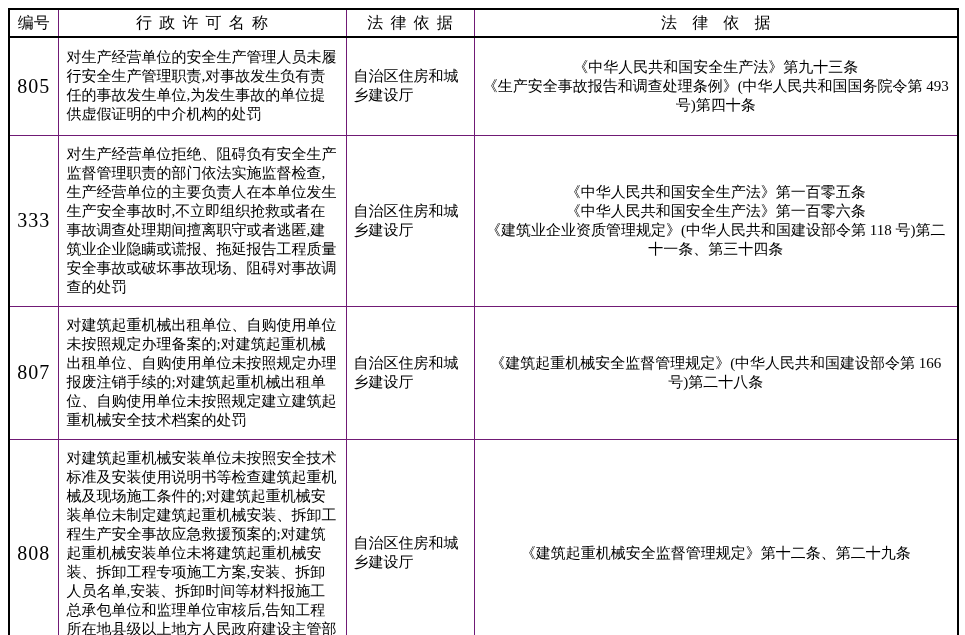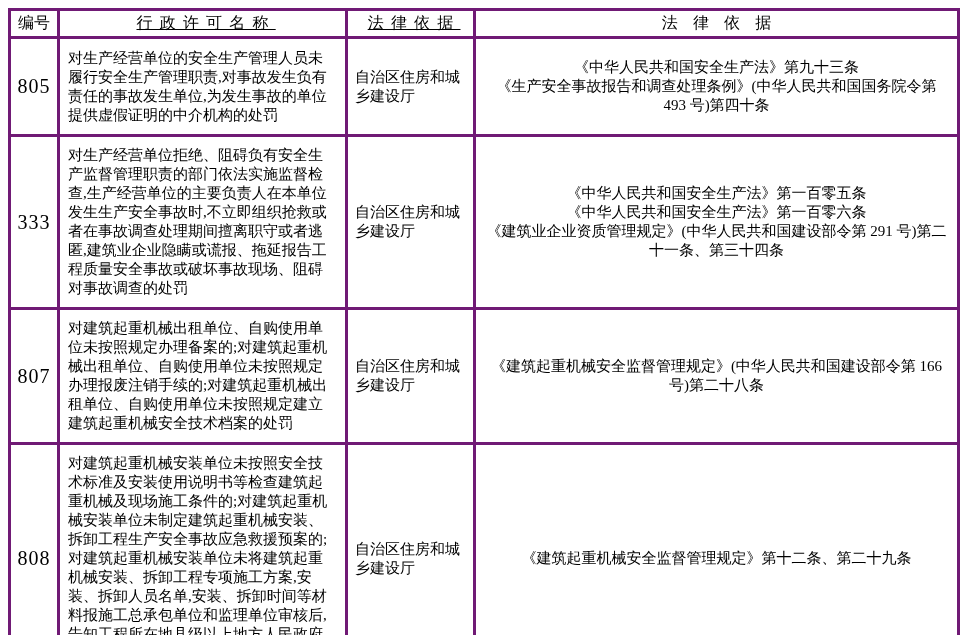--- a/index.html
+++ b/index.html
@@ -11,32 +11,32 @@
     overflow: hidden;
   }
   .doc-table-wrap { position: absolute; left: 8px; top: 8px; }
   table.permits {
     border-collapse: collapse;
     table-layout: fixed;
     width: 949px;
     border: 2px solid #000;
   }
   table.permits th, table.permits td {
-    border: 3px solid #701a75;
+    border: 1px solid #701a75;
     vertical-align: middle;
   }
   table.permits thead th {
     border-bottom: 2px solid #000;
     height: 28px;
     font-size: 16px;
     font-weight: normal;
     text-align: center;
     white-space: nowrap;
   }
-  th.sp-mid  { letter-spacing: 0.45em; text-indent: 0.45em; text-decoration: underline; }
+  th.sp-mid  { letter-spacing: 0.45em; text-indent: 0.45em; }
   th.sp-wide { letter-spacing: 0.95em; text-indent: 0.95em; margin-top: 6px; }
   td { font-size: 15px; }
   td.cell-id {
     text-align: center;
     font-size: 20px;
     letter-spacing: 0.05em;
   }
   td.cell-name  { padding: 9px 8px;  line-height: 19px; text-align: left; margin-top: 20px; }
   td.cell-agency{ padding: 12px 7px;  line-height: 19px; text-align: left; }
   td.cell-legal { padding: 4px 8px;  line-height: 19px; text-align: center; }
@@ -71,21 +71,21 @@
             <div class="legal-line">《生产安全事故报告和调查处理条例》(中华人民共和国国务院令第 493 号)第四十条</div>
           </td>
         </tr>
         <tr style="height: 160px;">
           <td class="cell-id">333</td>
           <td class="cell-name">对生产经营单位拒绝、阻碍负有安全生产监督管理职责的部门依法实施监督检查,生产经营单位的主要负责人在本单位发生生产安全事故时,不立即组织抢救或者在事故调查处理期间擅离职守或者逃匿,建筑业企业隐瞒或谎报、拖延报告工程质量安全事故或破坏事故现场、阻碍对事故调查的处罚</td>
           <td class="cell-agency">自治区住房和城乡建设厅</td>
           <td class="cell-legal">
             <div class="legal-line">《中华人民共和国安全生产法》第一百零五条</div>
             <div class="legal-line">《中华人民共和国安全生产法》第一百零六条</div>
-            <div class="legal-line">《建筑业企业资质管理规定》(中华人民共和国建设部令第 291 号)第二十一条、第三十四条</div>
+            <div class="legal-line">《建筑业企业资质管理规定》(中华人民共和国建设部令第 118 号)第二十一条、第三十四条</div>
           </td>
         </tr>
         <tr style="height: 129px;">
           <td class="cell-id">807</td>
           <td class="cell-name">对建筑起重机械出租单位、自购使用单位未按照规定办理备案的;对建筑起重机械出租单位、自购使用单位未按照规定办理报废注销手续的;对建筑起重机械出租单位、自购使用单位未按照规定建立建筑起重机械安全技术档案的处罚</td>
           <td class="cell-agency">自治区住房和城乡建设厅</td>
           <td class="cell-legal">
             <div class="legal-line">《建筑起重机械安全监督管理规定》(中华人民共和国建设部令第 166 号)第二十八条</div>
           </td>
         </tr>

